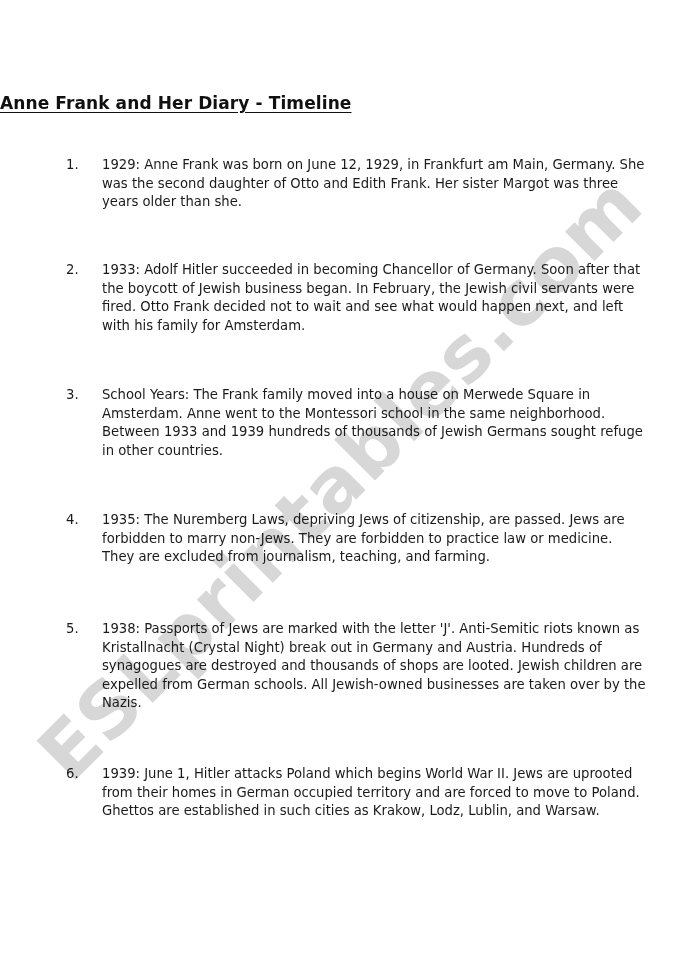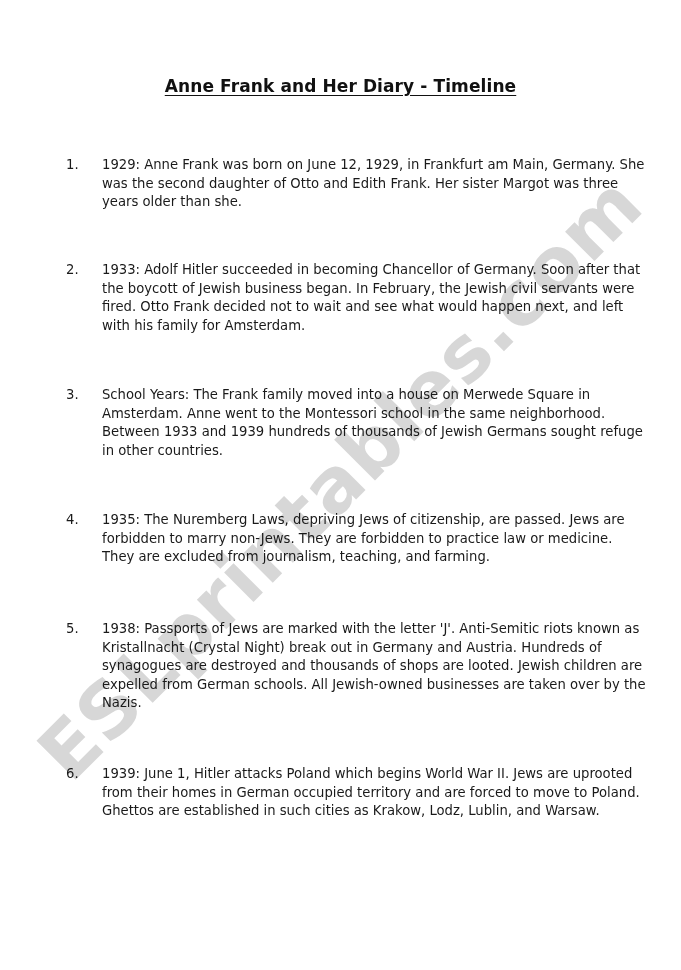--- a/index.html
+++ b/index.html
@@ -19,22 +19,21 @@
       position: absolute;
       left: 0; top: 0;
       width: 681px;
       height: 970px;
       background: #ffffff;
     }
     .title {
       position: absolute;
       left: 0;
       width: 681px;
-      top: 76px;
-      text-align: center;
+      top: 93px;
       font-size: 17px;
       font-weight: bold;
       text-decoration: underline;
       text-underline-offset: 3px;
       letter-spacing: 0.1px;
       color: #111;
     }
     .item {
       position: absolute;
       left: 66px;

